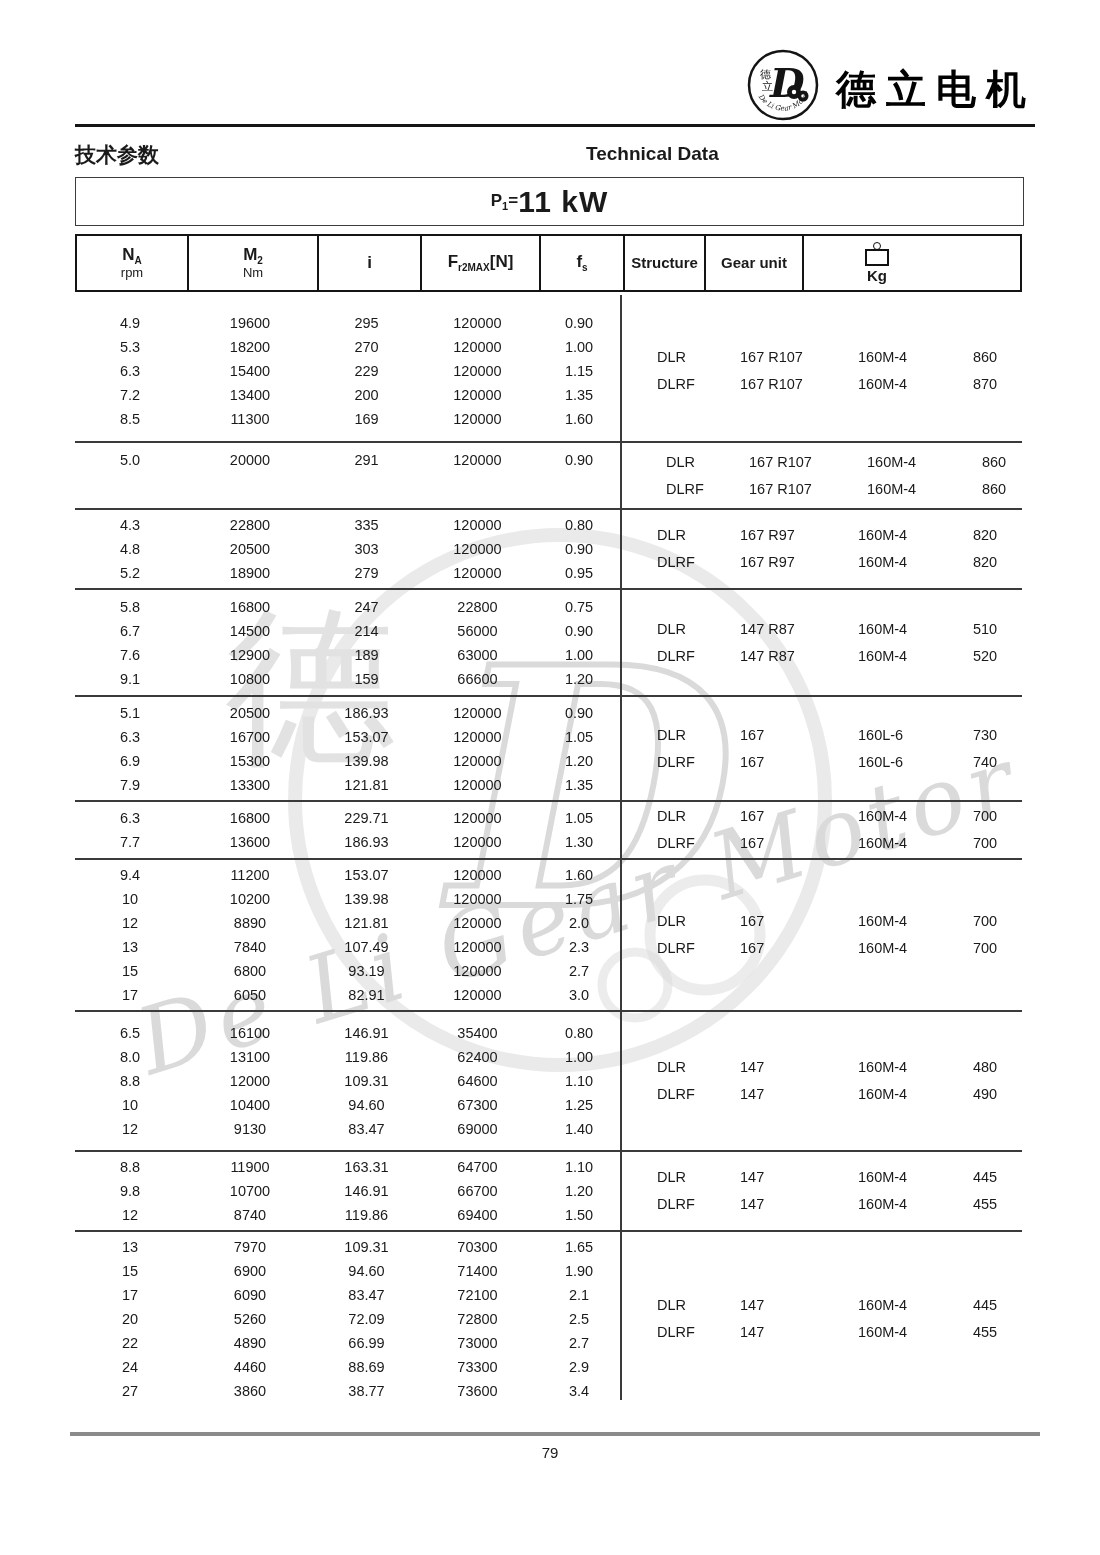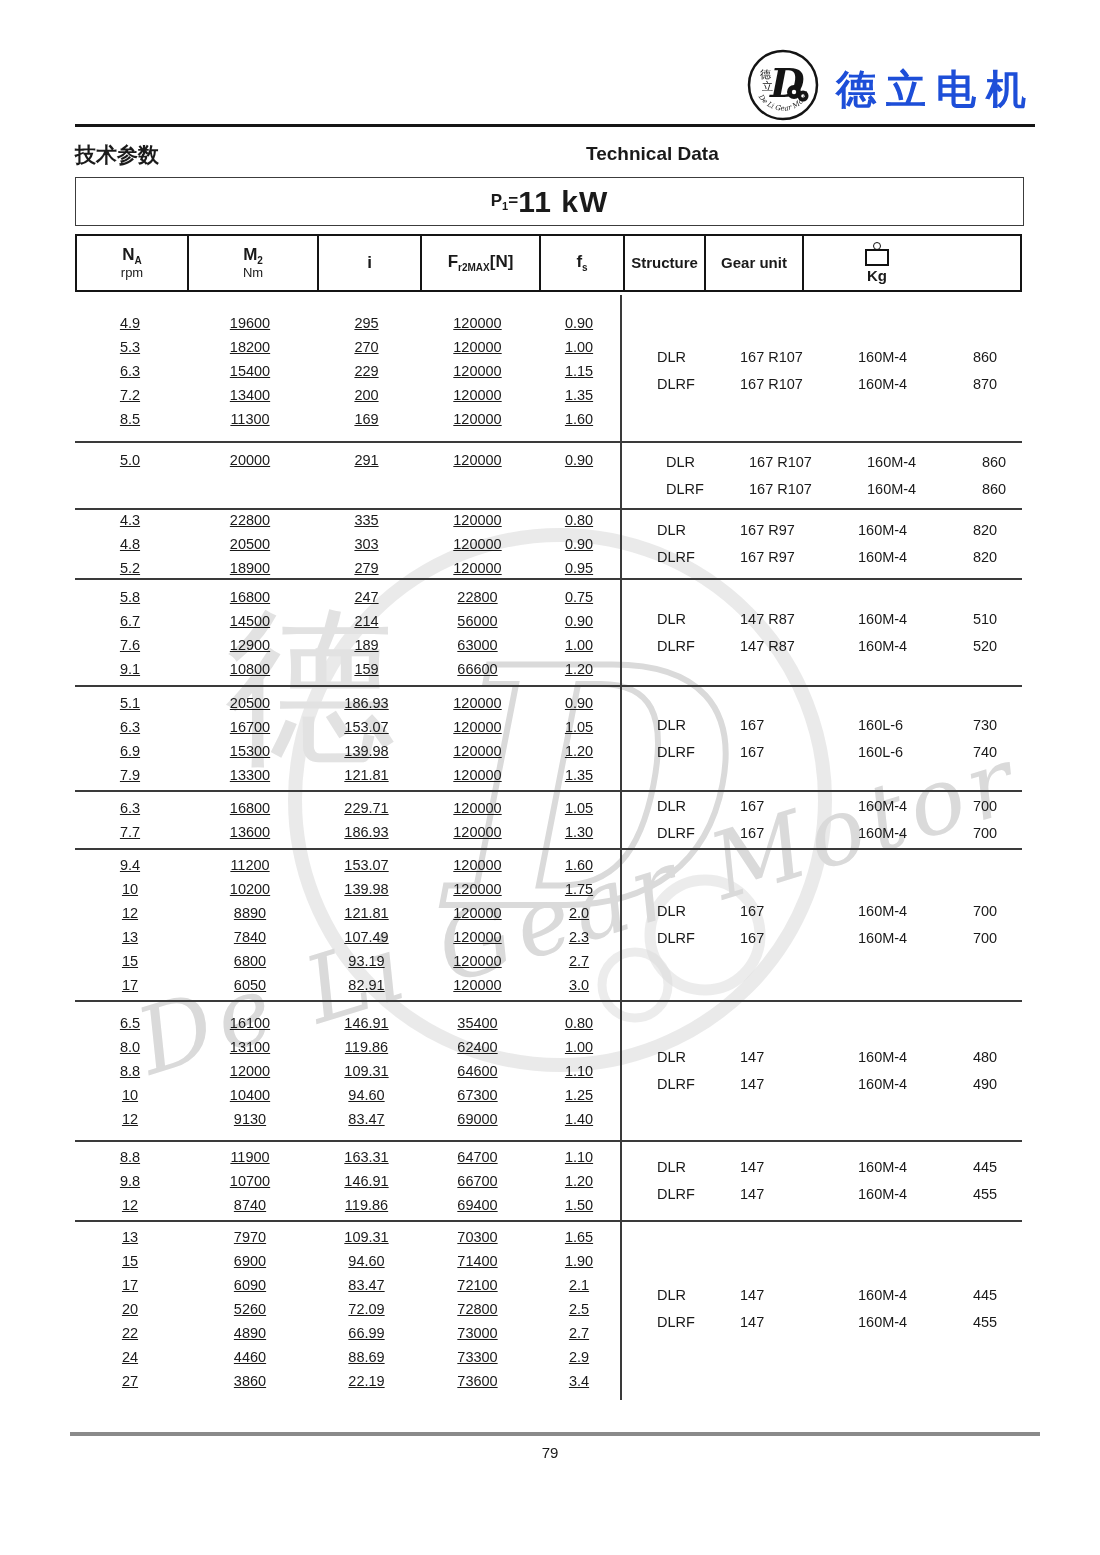--- a/index.html
+++ b/index.html
@@ -4,21 +4,21 @@
 <style>
   html,body{margin:0;padding:0;}
   body{background:#ffffff;font-family:"Liberation Sans",sans-serif;color:#1a1a1a;}
   .page{position:relative;width:1100px;height:1555px;background:#fff;overflow:hidden;}
   .watermark{position:absolute;left:0;top:0;z-index:0;pointer-events:none;}
   .content{position:relative;z-index:1;}
 
   
   .brand-badge{position:absolute;left:746px;top:48px;}
   .brand-name{position:absolute;left:836px;top:62px;font-family:"DejaVu Serif",serif;
-              font-size:40px;font-weight:bold;letter-spacing:10px;white-space:nowrap;color:#1d4ed8;}
+              font-size:40px;font-weight:bold;letter-spacing:10px;white-space:nowrap;color:#000000;}
   .top-rule{position:absolute;left:75px;top:124px;width:960px;height:3px;background:#151515;}
 
   .sec-title-cn{position:absolute;left:75px;top:141px;font-size:21px;font-weight:bold;}
   .sec-title-en{position:absolute;left:586px;top:143px;font-size:19px;font-weight:bold;}
 
   
   .power-box{position:absolute;left:75px;top:177px;width:947px;height:47px;border:1px solid #3c3c3c;
              display:flex;align-items:center;justify-content:center;background:transparent;}
   .p-small{font-size:17px;font-weight:bold;}
   .p-small sub{font-size:11px;}
@@ -38,21 +38,21 @@
   .wknob{width:6px;height:6px;border:1.5px solid #111;border-radius:50%;background:#fff;margin-bottom:-1px;}
   .wbody{width:20px;height:13px;border:2px solid #111;background:transparent;}
 
   
   .tbody{position:absolute;left:75px;top:300px;width:947px;}
   .tbody::before{content:"";position:absolute;left:545px;top:-5px;width:2px;height:1105px;background:#3a3a3a;}
   .section{display:flex;border-bottom:2px solid #3a3a3a;box-sizing:border-box;}
   .section.last{border-bottom:none;}
   .sec-left{width:546px;display:flex;flex-direction:column;justify-content:center;}
   .section.left-top .sec-left{justify-content:flex-start;padding-top:5px;}
-  .drow{display:grid;grid-template-columns:110px 130px 103px 119px 84px;height:24px;line-height:24px;text-decoration:underline;}
+  .drow{display:grid;grid-template-columns:110px 130px 103px 119px 84px;height:24px;line-height:24px;}
   .dcell{text-align:center;font-size:14.5px;}
   .sec-right{width:401px;display:flex;flex-direction:column;justify-content:center;}
   .vrow{display:grid;grid-template-columns:95px 118px 114px 74px;height:27px;line-height:27px;}
   .vcell{font-size:14.5px;text-align:left;}
   .vrow .vcell:nth-child(1){padding-left:36px;}
   .vrow .vcell:nth-child(2){padding-left:24px;}
   .vrow .vcell:nth-child(3){padding-left:24px;}
   .vrow .vcell:nth-child(4){text-align:center;padding-left:0;}
 
   
@@ -210,21 +210,21 @@
               <span class="vcell">860</span>
             </div>
             <div class="vrow">
               <span class="vcell">DLRF</span>
               <span class="vcell">167 R107</span>
               <span class="vcell">160M-4</span>
               <span class="vcell">860</span>
             </div>
           </div>
         </div>
-        <div class="section" style="height: 70px;">
+        <div class="section" style="height: 80px;">
           <div class="sec-left">
             <div class="drow">
               <span class="dcell">4.3</span>
               <span class="dcell">22800</span>
               <span class="dcell">335</span>
               <span class="dcell">120000</span>
               <span class="dcell">0.80</span>
             </div>
             <div class="drow">
               <span class="dcell">4.8</span>
@@ -572,21 +572,21 @@
             <div class="drow">
               <span class="dcell">24</span>
               <span class="dcell">4460</span>
               <span class="dcell">88.69</span>
               <span class="dcell">73300</span>
               <span class="dcell">2.9</span>
             </div>
             <div class="drow">
               <span class="dcell">27</span>
               <span class="dcell">3860</span>
-              <span class="dcell">22.19</span>
+              <span class="dcell">38.77</span>
               <span class="dcell">73600</span>
               <span class="dcell">3.4</span>
             </div>
           </div>
           <div class="sec-right">
             <div class="vrow">
               <span class="vcell">DLR</span>
               <span class="vcell">147</span>
               <span class="vcell">160M-4</span>
               <span class="vcell">445</span>

